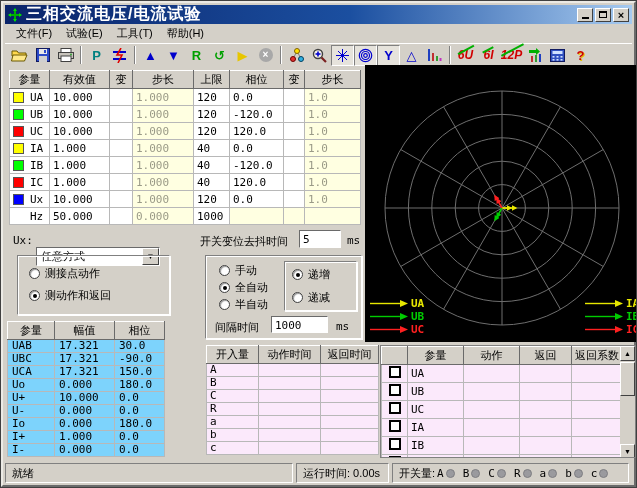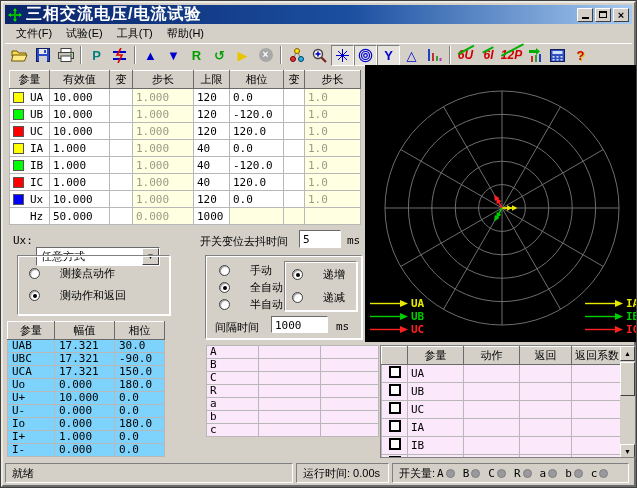--- a/index.html
+++ b/index.html
@@ -72,21 +72,21 @@
   .dropdown .val { flex:1; padding-left:4px; }
   .drop-btn { width:17px; height:100%; background:#d4d0c8; border:1px solid;
     border-color:#fff #404040 #404040 #fff; display:flex; align-items:center;
     justify-content:center; font-size:8px; }
   .tinput { position:absolute; background:#fff; border:1px solid;
     border-color:#6a6a6a #fff #fff #6a6a6a; padding:2px 3px;
     font-family:"DejaVu Sans Mono","Liberation Mono",monospace; font-size:11px; }
 
   .gbox { position:absolute; border:1px solid; border-color:#808080 #fff #fff #808080;
     box-shadow:inset 1px 1px 0 #fff, 1px 1px 0 #fff; }
-  .radio-row { position:absolute; display:flex; align-items:center; white-space:nowrap;gap:15px; }
+  .radio-row { position:absolute; display:flex; align-items:center; white-space:nowrap; }
   .rdo { width:11px; height:11px; border-radius:50%; background:#fff; border:1px solid #404040;
     box-shadow:inset 1px 1px 1px #9a9a9a; margin-right:5px; position:relative; }
   .radio-row.checked .rdo::after { content:""; position:absolute; left:2.5px; top:2.5px;
     width:4px; height:4px; border-radius:50%; background:#000; }
 
   
   .derived-table { position:absolute; left:4px; top:318px; width:157px; }
   .derived-table th { height:17px; }
   .derived-table td { height:13px; background:#7dd3fc; font-size:11px; line-height:12px; padding:0 4px; }
 
@@ -513,20 +513,25 @@
   </tbody>
     </table>
 
   <table class="io-table wtable">
     <colgroup>
         <col style="width:52px">
         <col style="width:62px">
         <col style="width:58px">
       </colgroup>
     <tbody>
+        <tr>
+      <th>开入量</th>
+      <th>动作时间</th>
+      <th>返回时间</th>
+    </tr>
     <tr>
           <td>A</td>
           <td></td>
           <td></td>
         </tr>
     <tr>
           <td>B</td>
           <td></td>
           <td></td>
         </tr>

